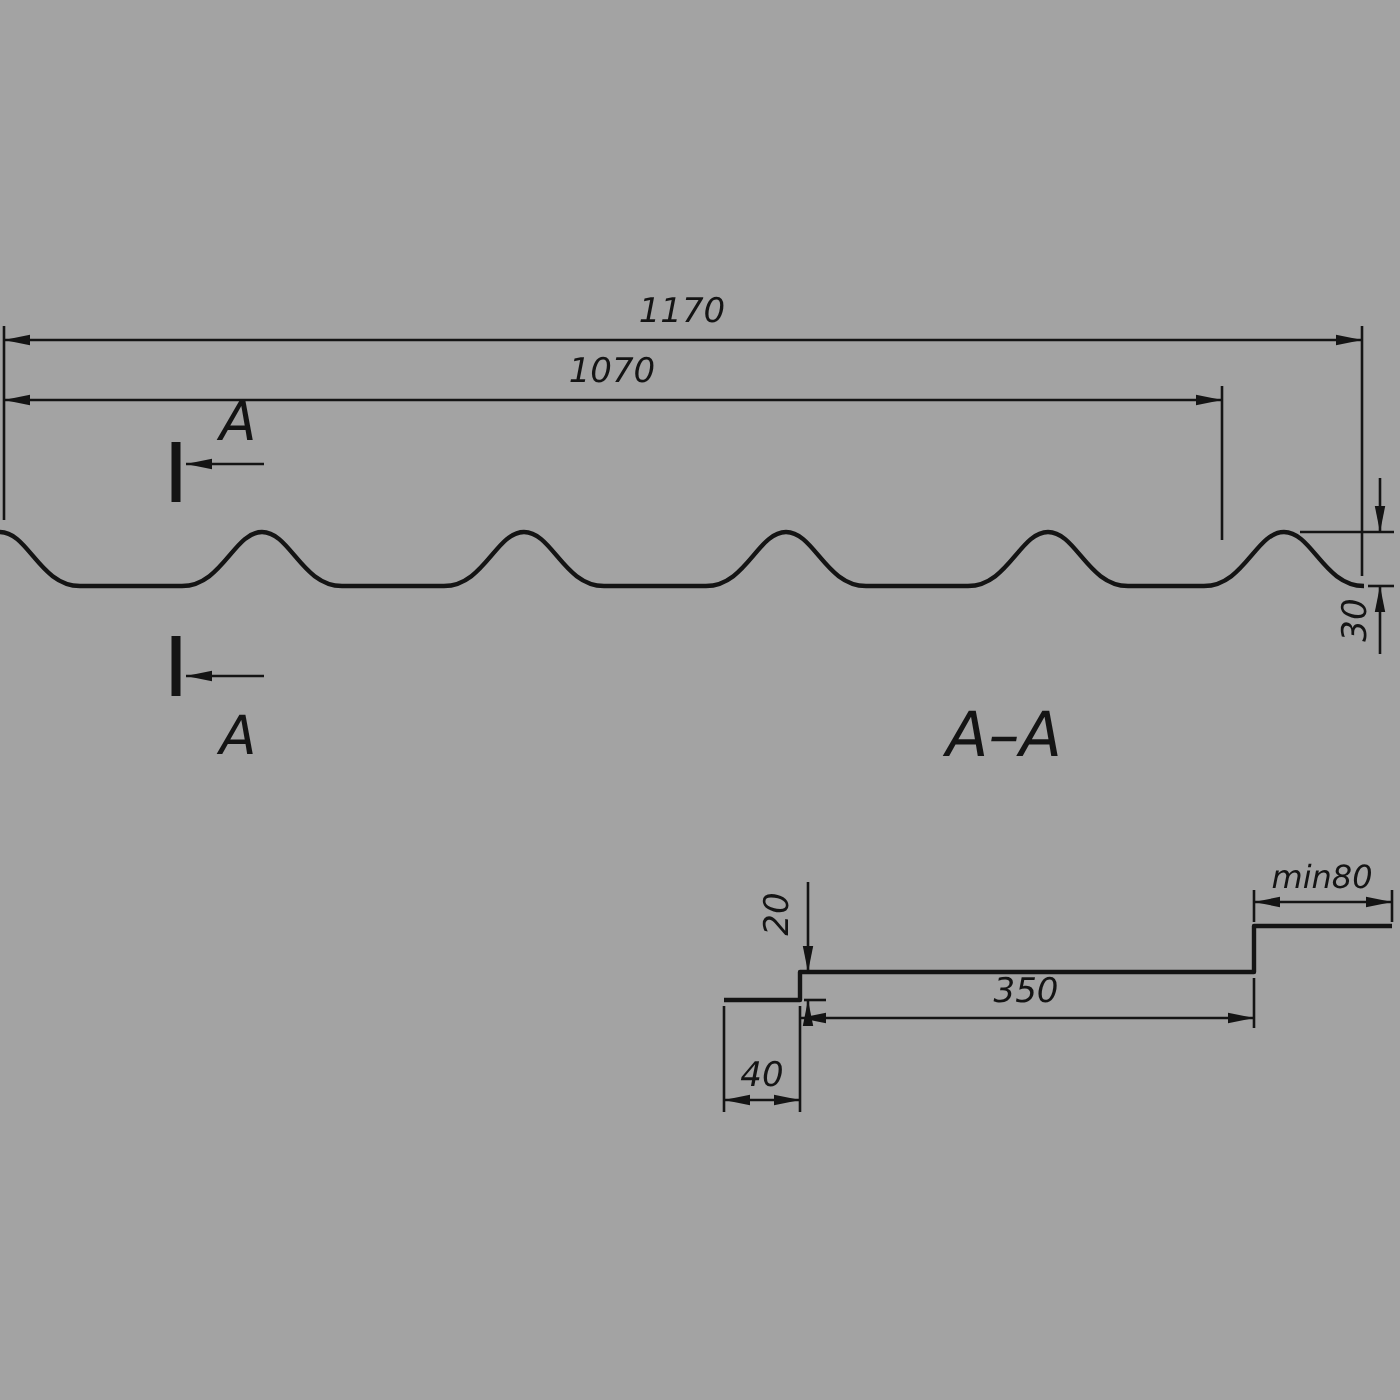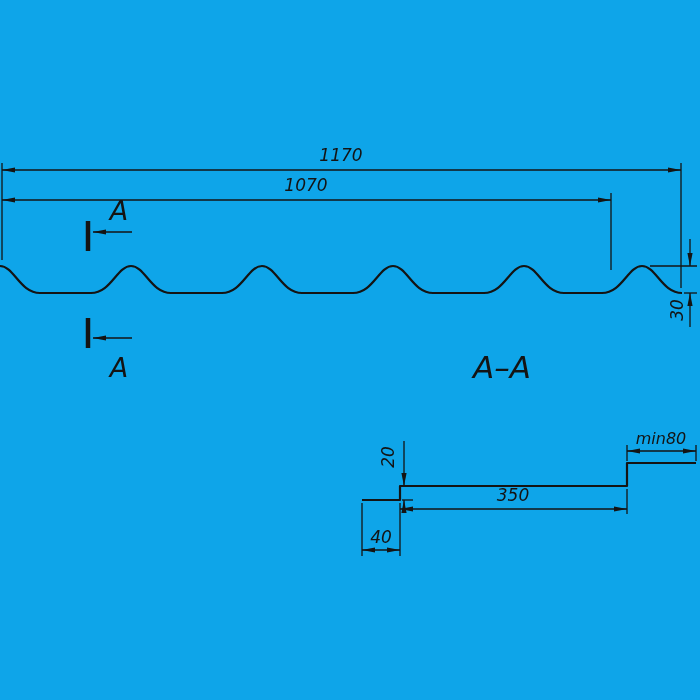--- a/index.html
+++ b/index.html
@@ -1,16 +1,16 @@
 <!DOCTYPE html>
 <html><head>
 <meta charset="utf-8">
 <style>
   html,body { margin:0; padding:0; background:#ffffff; }
-  .sheet { width:700px; height:700px; background:#0ea5e9; position:relative; overflow:hidden; }
+  .sheet { width:700px; height:700px; background:#a3a3a3; position:relative; overflow:hidden; }
   svg { display:block; }
   text {
     font-family:"DejaVu Sans","Liberation Sans",sans-serif;
     font-style:italic;
     fill:#141414;
   }
   .dim    { font-size:17px; }
   .dim-s  { font-size:16px; }
   .letter { font-size:27px; }
   .title  { font-size:31px; }

